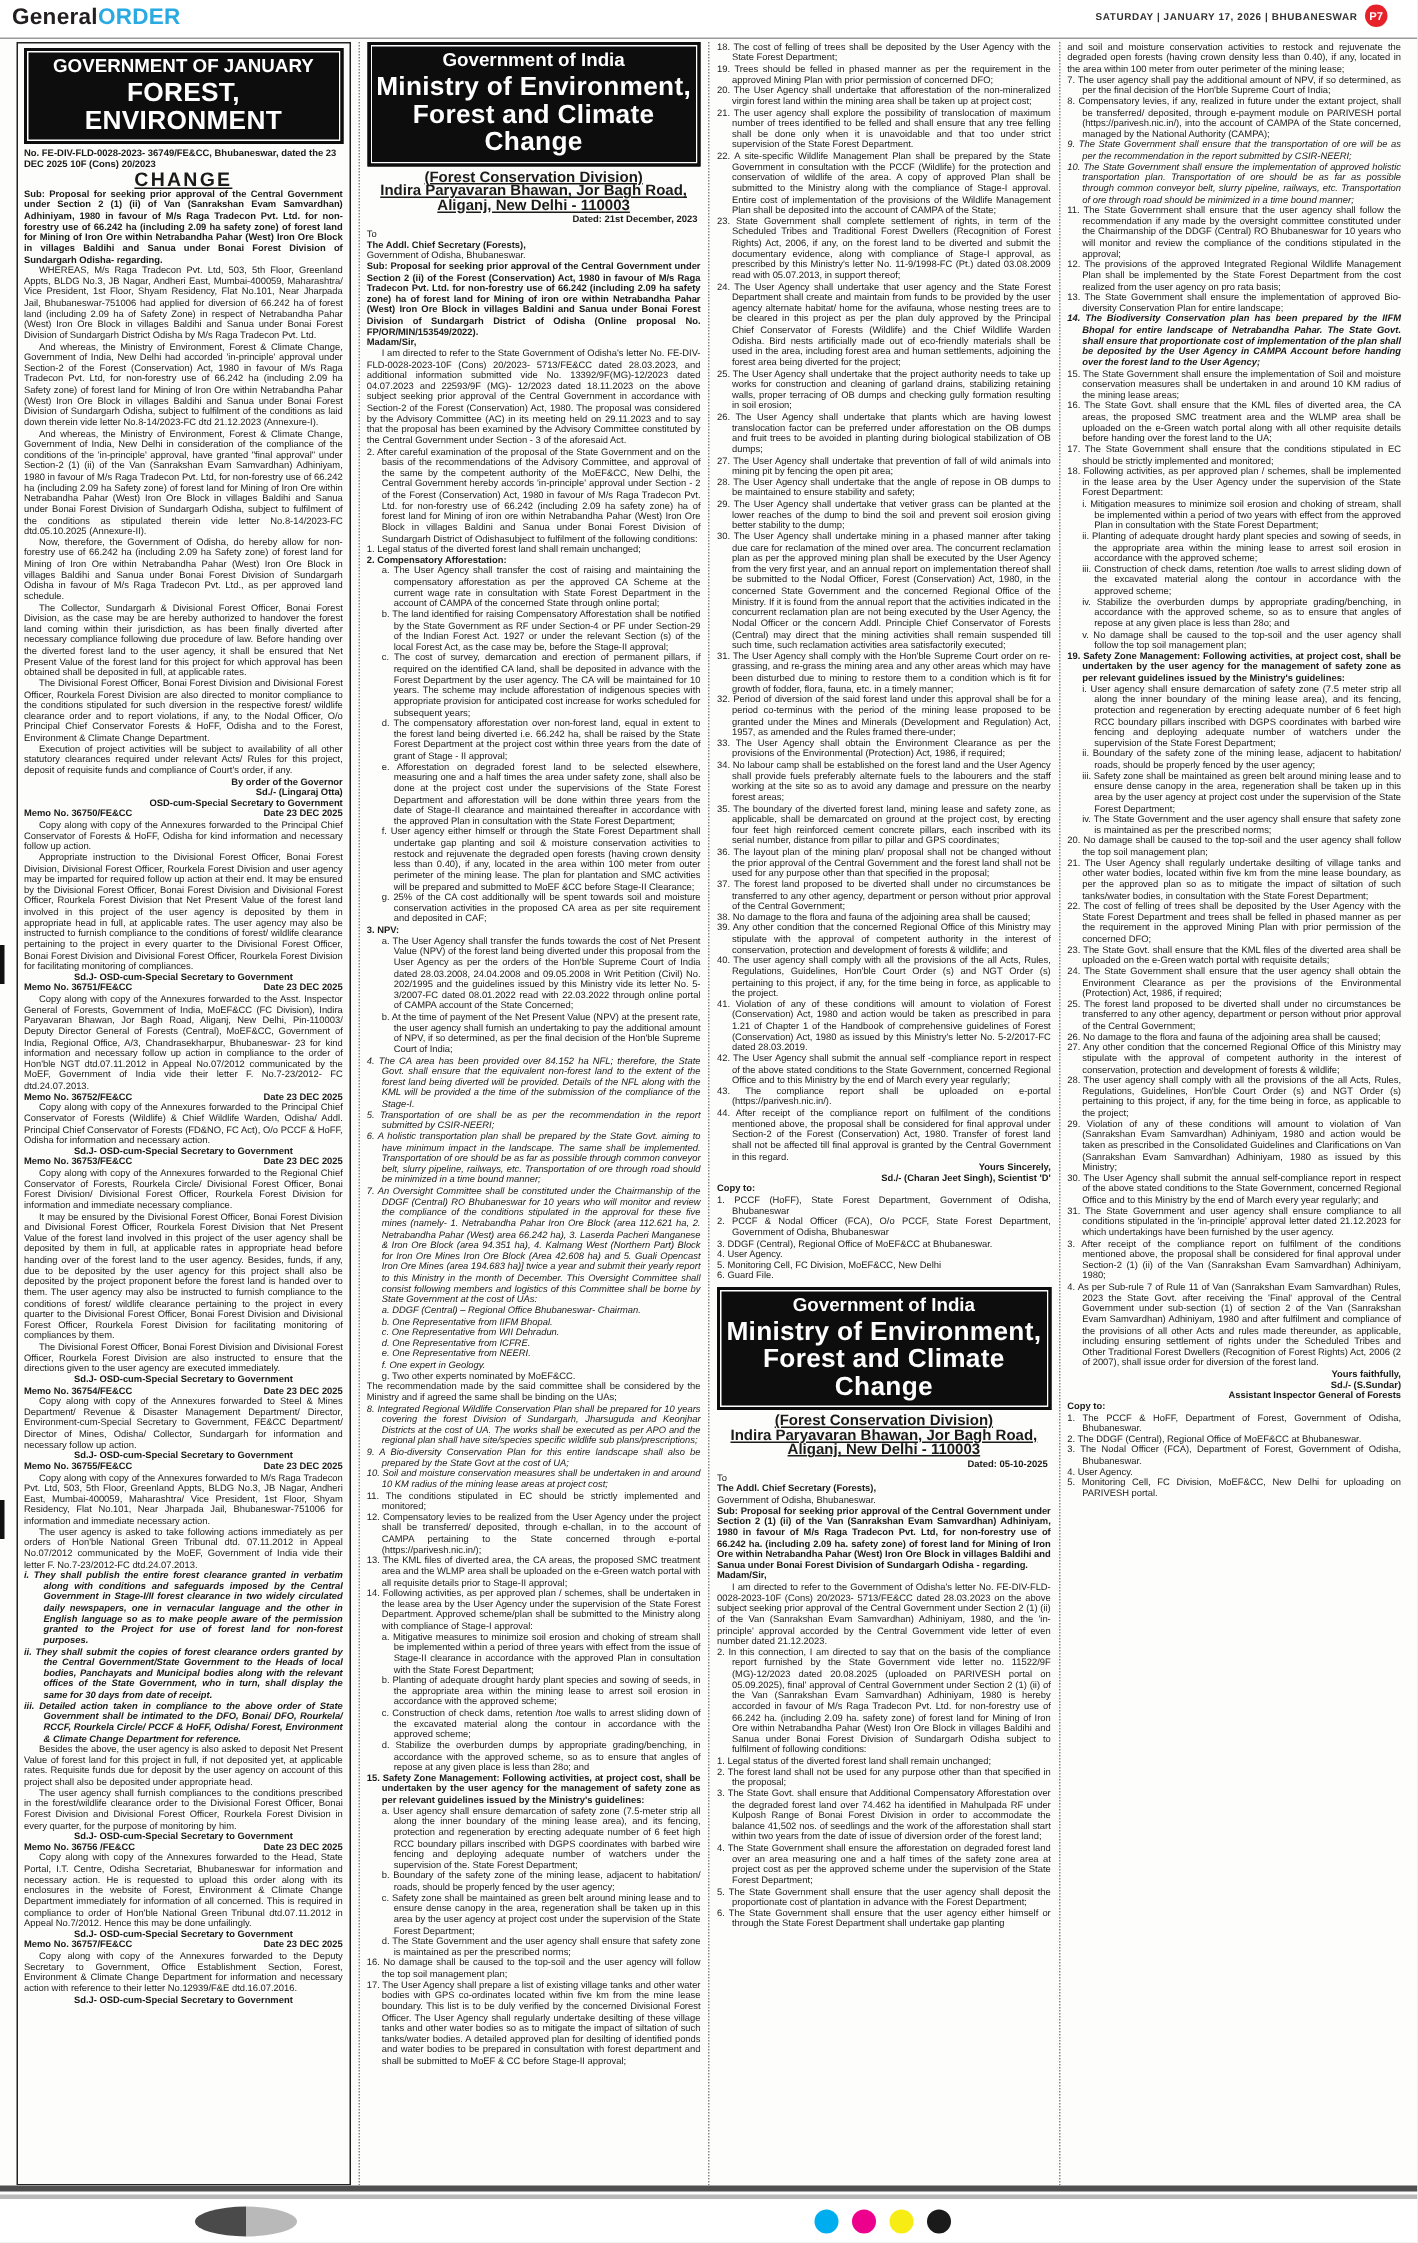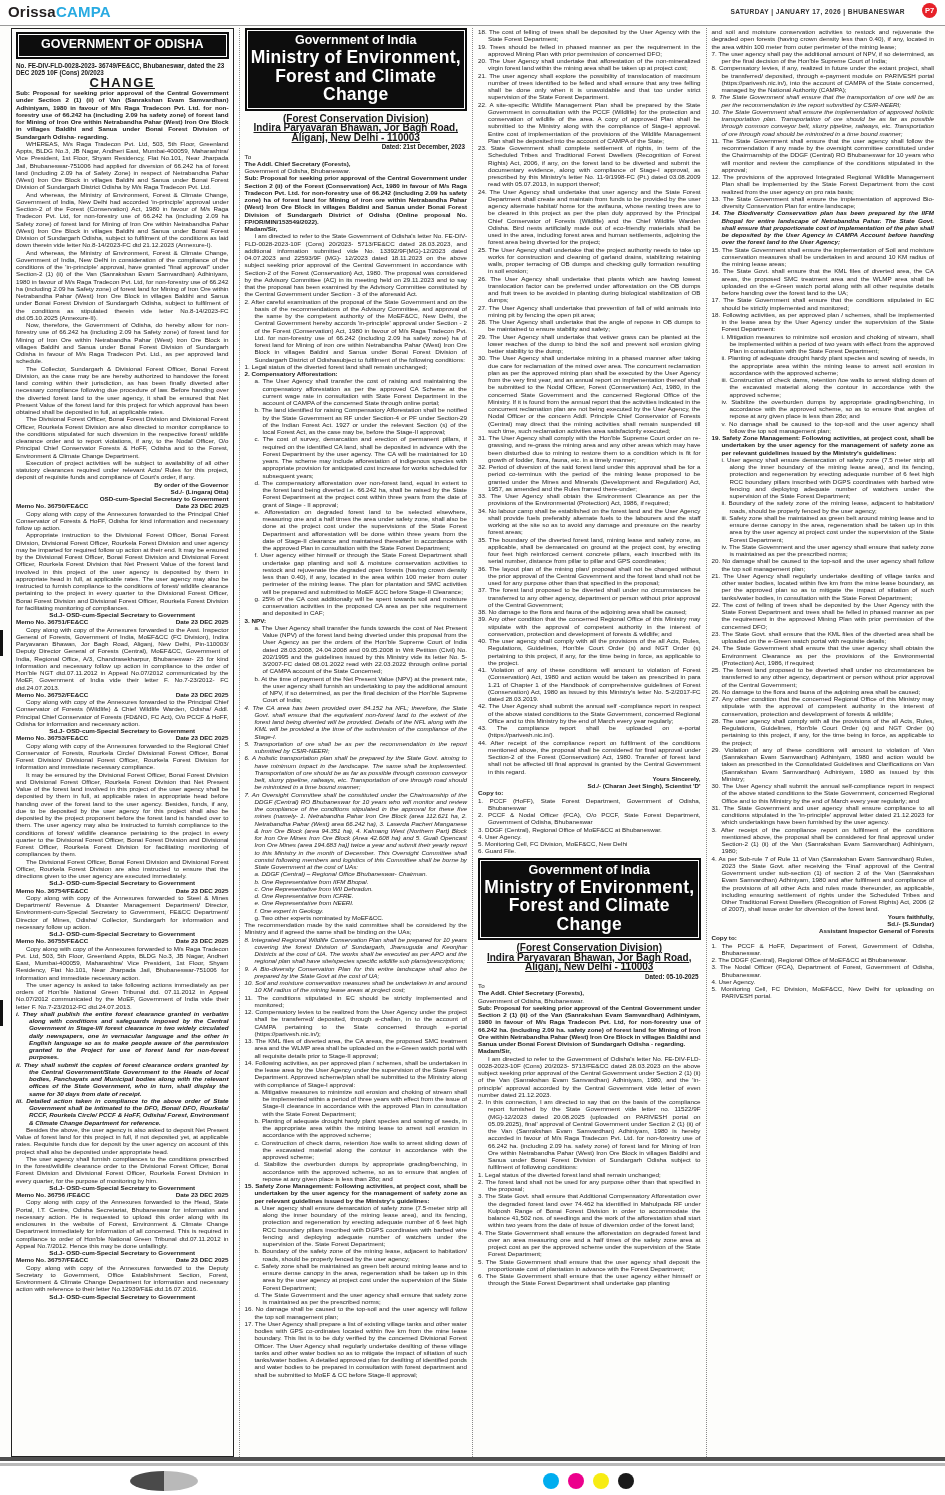--- a/index.html
+++ b/index.html
@@ -4,21 +4,21 @@
 <style>
   html,body{margin:0;padding:0;background:#e8e8e4;}
   .page{position:relative;width:945px;height:1495px;background:#fdfdfb;margin:0 auto;overflow:hidden;
         font-family:"Liberation Sans","DejaVu Sans",sans-serif;color:#1a1a1a;}
   
   .masthead{position:absolute;top:0;left:0;right:0;height:25px;border-bottom:1px solid #9a9a9a;background:#fff;}
   .logo{position:absolute;left:8px;top:3px;font-size:15px;font-weight:bold;letter-spacing:.2px;}
   .logo .lg-a{color:#231f20}
   .logo .lg-b{color:#29abe2}
   .dateline{position:absolute;right:40px;top:8px;font-size:6.6px;font-weight:bold;color:#333;letter-spacing:.4px;}
-  .pbadge{position:absolute;right:8px;top:3px;width:15px;height:15px;border-radius:50%;background:#e62129;
+  .pbadge{position:absolute;right:20px;top:3px;width:15px;height:15px;border-radius:50%;background:#e62129;
           color:#fff;font-size:7.5px;font-weight:bold;text-align:center;line-height:15px;}
   
   .cols{position:absolute;top:28px;left:6px;right:6px;bottom:38px;display:flex;overflow:hidden;}
   .col{flex:1 1 0;padding:0 5px;font-size:6.25px;line-height:7.25px;overflow:hidden;}
   .col + .col{border-left:1px dotted #888;}
   .col1wrap{border:1px solid #222;padding:3px 4px 6px 4px;height:100%;box-sizing:border-box;overflow:hidden;}
   
   .gbox{background:#0d0d0d;color:#fff;text-align:center;padding:3px 2px 5px 2px;border:2px solid #0d0d0d;
         box-shadow:0 0 0 1px #fff inset;margin-bottom:3px;}
   .gbox .hl1{font-size:12.5px;font-weight:bold;line-height:15px;}
@@ -54,34 +54,35 @@
   .dots{position:absolute;top:16px;left:543px;display:flex;gap:9px;}
   .dot{width:16px;height:16px;border-radius:50%;}
   .regtick{position:absolute;left:0;width:3px;height:26px;background:#111;}
 </style>
 </head>
 <body>
 
 <div class="page">
 
   <div class="masthead">
-    <div class="logo"><span class="lg-a">Orissa</span><span class="lg-b">CAMPA</span></div>
+    <div class="logo"><span class="lg-a">General</span><span class="lg-b">ORDER</span></div>
     <div class="dateline">SATURDAY | JANUARY 17, 2026 | BHUBANESWAR</div>
     <div class="pbadge">P7</div>
   </div>
 
   <div class="regtick" style="top:630px"></div>
   <div class="regtick" style="top:1000px"></div>
 
   <div class="cols">
 
     <div class="col">
       <div class="col1wrap">
         <div class="gbox">
-          <div class="hl1">GOVERNMENT OF ODISHA</div>
+          <div class="hl1">GOVERNMENT OF JANUARY</div>
+          <div class="hl2">FOREST, ENVIRONMENT</div>
         </div>
         <div class="refline">No.  FE-DIV-FLD-0028-2023- 36749/FE&amp;CC, Bhubaneswar, dated the 23 DEC 2025 10F (Cons) 20/2023</div>
         <div class="order-title">CHANGE</div>
         <div>
             <div class="blk bj">Sub: Proposal for seeking prior approval of the Central Government under Section 2 (1) (ii) of Van (Sanrakshan Evam Samvardhan) Adhiniyam, 1980 in favour of M/s Raga Tradecon Pvt. Ltd. for non-forestry use of 66.242 ha (including 2.09 ha safety zone) of forest land for Mining of Iron Ore within Netrabandha Pahar (West) Iron Ore Block in villages Baldihi and Sanua under Bonai Forest Division of Sundargarh Odisha- regarding.</div>
             <div class="blk p">WHEREAS, M/s Raga Tradecon Pvt. Ltd, 503, 5th Floor, Greenland Appts, BLDG No.3, JB Nagar, Andheri East, Mumbai-400059, Maharashtra/ Vice President, 1st Floor, Shyam Residency, Flat No.101, Near Jharpada Jail, Bhubaneswar-751006 had applied for diversion of 66.242 ha of forest land (including 2.09 ha of Safety Zone) in respect of Netrabandha Pahar (West) Iron Ore Block in villages Baldihi and Sanua under Bonai Forest Division of Sundargarh District Odisha by M/s Raga Tradecon Pvt. Ltd.</div>
             <div class="blk p">And whereas, the Ministry of Environment, Forest &amp; Climate Change, Government of India, New Delhi had accorded 'in-principle' approval under Section-2 of the Forest (Conservation) Act, 1980 in favour of M/s Raga Tradecon Pvt. Ltd, for non-forestry use of 66.242 ha (including 2.09 ha Safety zone) of forest land for Mining of Iron Ore within Netrabandha Pahar (West) Iron Ore Block in villages Baldihi and Sanua under Bonai Forest Division of Sundargarh Odisha, subject to fulfilment of the conditions as laid down therein vide letter No.8-14/2023-FC dtd 21.12.2023 (Annexure-I).</div>
             <div class="blk p">And whereas, the Ministry of Environment, Forest &amp; Climate Change, Government of India, New Delhi in consideration of the compliance of the conditions of the 'in-principle' approval, have granted "final approval" under Section-2 (1) (ii) of the Van (Sanrakshan Evam Samvardhan) Adhiniyam, 1980 in favour of M/s Raga Tradecon Pvt. Ltd, for non-forestry use of 66.242 ha (including 2.09 ha Safety zone) of forest land for Mining of Iron Ore within Netrabandha Pahar (West) Iron Ore Block in villages Baldihi and Sanua under Bonai Forest Division of Sundargarh Odisha, subject to fulfilment of the conditions as stipulated therein vide letter No.8-14/2023-FC dtd.05.10.2025 (Annexure-II).</div>
             <div class="blk p">Now, therefore, the Government of Odisha, do hereby allow for non-forestry use of 66.242 ha (including 2.09 ha Safety zone) of forest land for Mining of Iron Ore within Netrabandha Pahar (West) Iron Ore Block in villages Baldihi and Sanua under Bonai Forest Division of Sundargarh Odisha in favour of M/s Raga Tradecon Pvt. Ltd., as per approved land schedule.</div>
             <div class="blk p">The Collector, Sundargarh &amp; Divisional Forest Officer, Bonai Forest Division, as the case may be are hereby authorized to handover the forest land coming within their jurisdiction, as has been finally diverted after necessary compliance following due procedure of law. Before handing over the diverted forest land to the user agency, it shall be ensured that Net Present Value of the forest land for this project for which approval has been obtained shall be deposited in full, at applicable rates.</div>

